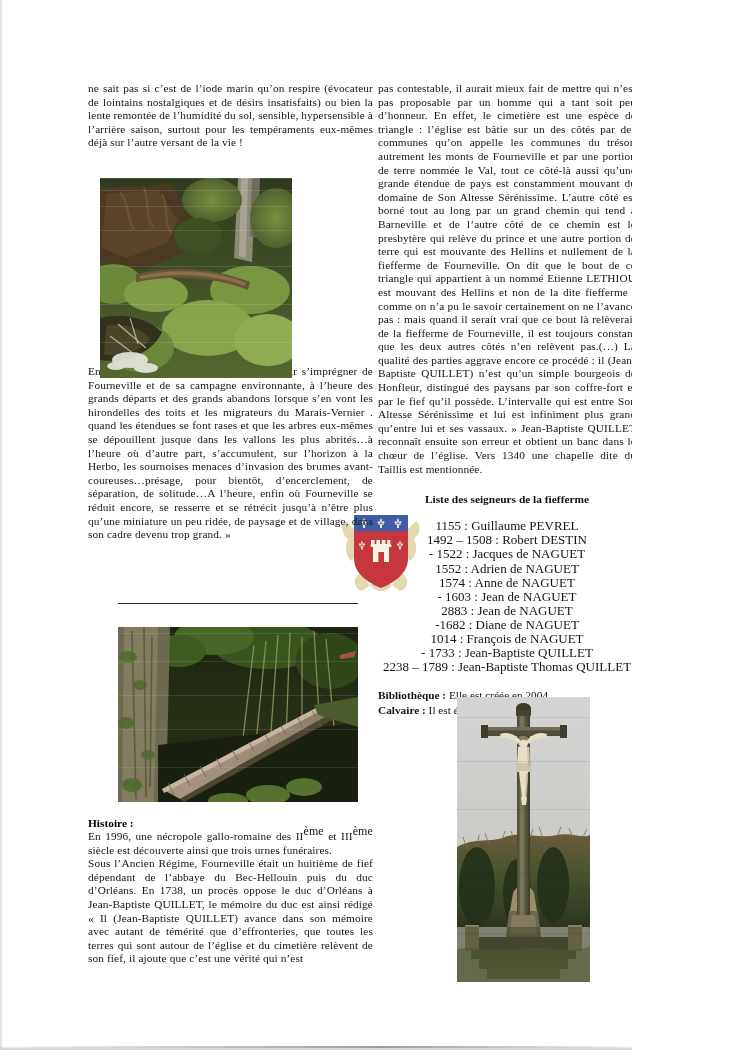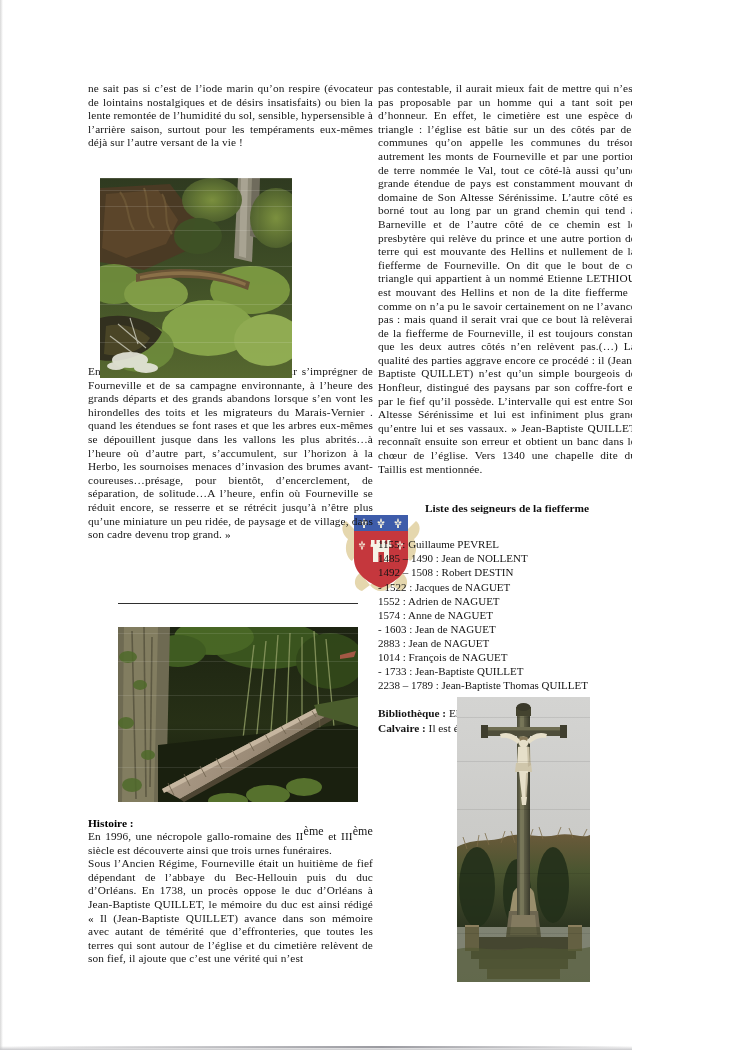--- a/index.html
+++ b/index.html
@@ -108,40 +108,41 @@
     left: 118px;
     top: 603px;
     width: 240px;
     height: 1px;
     background: #2f2f2f;
     z-index: 3;
   }
 
   
   .center-heading {
-    margin: 13px;
+    margin: 4px;
     font-size: 11.4px;
     font-weight: bold;
     text-align: center;
     color: #0e0e0e;
     line-height: 15px;
   }
   .lead-bold {
     font-weight: bold;
   }
   ul.seigneurs {
     list-style: none;
     margin: 0;
     padding: 0;
   }
   ul.seigneurs li {
-    font-size: 11px;
+    font-size: 13px;
     line-height: 14.1px;
     color: #141414;
     white-space: nowrap;
+    text-align: center;
   }
   .notes {
     margin-top: 14px;
   }
   .notes div {
     font-size: 11.3px;
     line-height: 14.4px;
     color: #141414;
   }
   .histoire-block {
@@ -400,27 +401,27 @@
     <p class="body">pas contestable, il aurait mieux fait de mettre qui n’est pas proposable par un homme qui a tant soit peu d’honneur. En effet, le cimetière est une espèce de triangle : l’église est bâtie sur un des côtés par des communes qu’on appelle les communes du trésor, autrement les monts de Fourneville et par une portion de terre nommée le Val, tout ce côté-là aussi qu’une grande étendue de pays est constamment mouvant du domaine de Son Altesse Sérénissime. L’autre côté est borné tout au long par un grand chemin qui tend à Barneville et de l’autre côté de ce chemin est le presbytère qui relève du prince et une autre portion de terre qui est mouvante des Hellins et nullement de la fiefferme de Fourneville. On dit que le bout de ce triangle qui appartient à un nommé Etienne LETHIOU est mouvant des Hellins et non de la dite fiefferme ; comme on n’a pu le savoir certainement on ne l’avance pas : mais quand il serait vrai que ce bout là relèverait de la fiefferme de Fourneville, il est toujours constant que les deux autres côtés n’en relèvent pas.(…) La qualité des parties aggrave encore ce procédé : il (Jean-Baptiste QUILLET) n’est qu’un simple bourgeois de Honfleur, distingué des paysans par son coffre-fort et par le fief qu’il possède. L’intervalle qui est entre Son Altesse Sérénissime et lui est infiniment plus grand qu’entre lui et ses vassaux. » Jean-Baptiste QUILLET reconnaît ensuite son erreur et obtient un banc dans le chœur de l’église. Vers 1340 une chapelle dite du Taillis est mentionnée.</p>
 
     <div class="gap-12"></div>
 
     <div class="center-heading">Liste des seigneurs de la fiefferme</div>
 
     <div class="gap-8"></div>
 
     <ul class="seigneurs">
       <li>1155 : Guillaume PEVREL</li>
-      <li>1485 – 1490 : Jean de NOLLENT</li>
       <li>1492 – 1508 : Robert DESTIN</li>
       <li>- 1522 : Jacques de NAGUET</li>
       <li>1552 : Adrien de NAGUET</li>
       <li>1574 : Anne de NAGUET</li>
       <li>- 1603 : Jean de NAGUET</li>
       <li>2883 : Jean de NAGUET</li>
+      <li>-1682 : Diane de NAGUET</li>
       <li>1014 : François de NAGUET</li>
       <li>- 1733 : Jean-Baptiste QUILLET</li>
       <li>2238 – 1789 : Jean-Baptiste Thomas QUILLET</li>
     </ul>
 
     <div class="notes">
       <div>
         <span class="lead-bold">Bibliothèque :</span><span> Elle est créée en 2004.</span>
       </div>
       <div>

